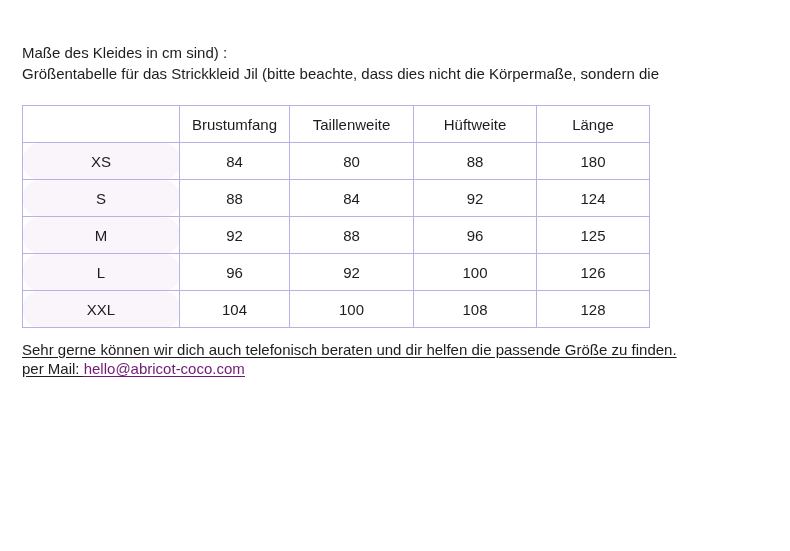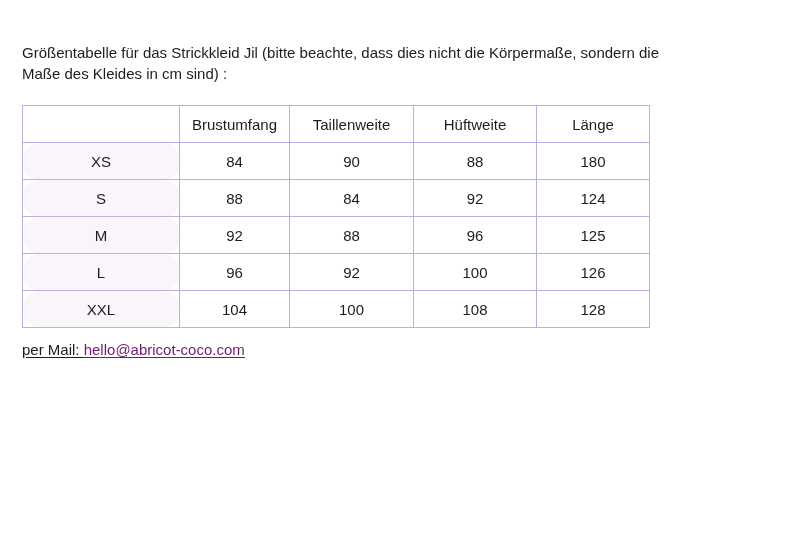--- a/index.html
+++ b/index.html
@@ -63,22 +63,22 @@
     color: #701a75;
     cursor: pointer;
   }
 </style>
 </head>
 <body>
 
 <div class="page">
 
   <p class="intro">
+    <span>Maße des Kleides in cm sind) :</span>
     <span>Größentabelle für das Strickkleid Jil (bitte beachte, dass dies nicht die Körpermaße, sondern die</span>
-    <span>Maße des Kleides in cm sind) :</span>
   </p>
 
   <table class="size-table">
     <colgroup>
       <col style="width:157px">
       <col style="width:110px">
       <col style="width:124px">
       <col style="width:123px">
       <col style="width:113px">
     </colgroup>
@@ -88,21 +88,21 @@
         <th>Brustumfang</th>
         <th>Taillenweite</th>
         <th>Hüftweite</th>
         <th>Länge</th>
       </tr>
     </thead>
     <tbody>
       <tr>
         <td class="size-cell">XS</td>
         <td>84</td>
-        <td>90</td>
+        <td>80</td>
         <td>88</td>
         <td>180</td>
       </tr>
       <tr>
         <td class="size-cell">S</td>
         <td>88</td>
         <td>84</td>
         <td>92</td>
         <td>124</td>
       </tr>
@@ -124,16 +124,17 @@
         <td class="size-cell">XXL</td>
         <td>104</td>
         <td>100</td>
         <td>108</td>
         <td>128</td>
       </tr>
     </tbody>
   </table>
 
   <p class="contact">
+    <span class="line">Sehr gerne können wir dich auch telefonisch beraten und dir helfen die passende Größe zu finden.</span>
     <span class="line"><span>per Mail: </span><span class="email-link">hello@abricot-coco.com</span></span>
   </p>
 
 </div>
 
 </body></html>

